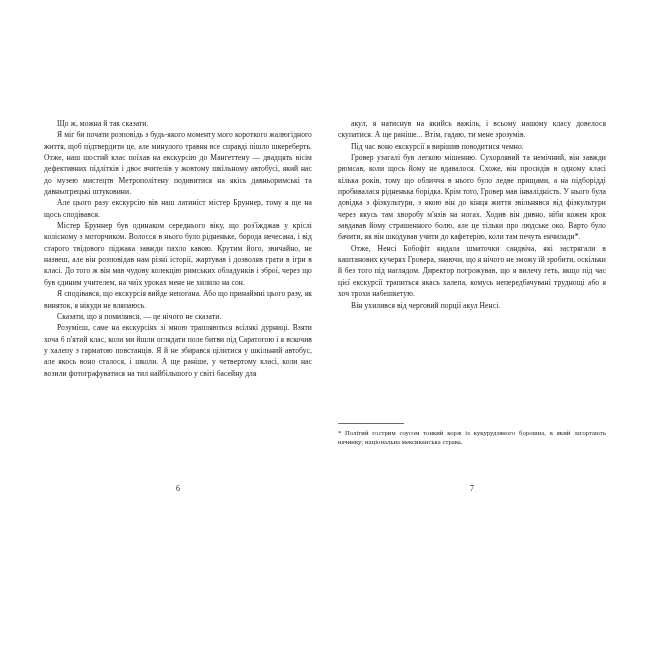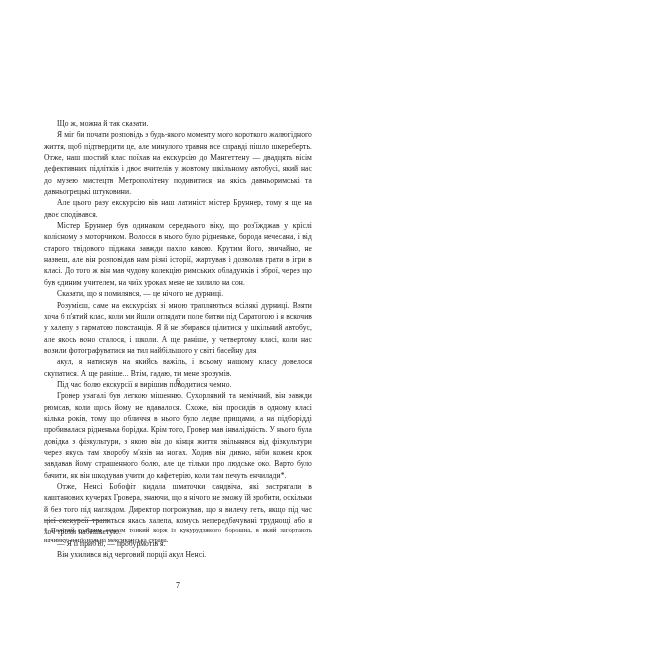--- a/index.html
+++ b/index.html
@@ -15,21 +15,20 @@
     overflow: hidden;
   }
   .spread {
     position: relative;
     width: 650px;
     height: 555px;
     box-sizing: border-box;
     padding: 118px 44px 92px 44px;
     display: flex;
     justify-content: space-between;
-    flex-direction: column;
   }
   .page {
     width: 268px;
     position: relative;
     display: flex;
     flex-direction: column;
     justify-content: flex-start;
   }
   .page-body {
     flex: 0 0 auto;
@@ -82,35 +81,35 @@
 </style>
 </head>
 <body>
 
 <div class="spread">
 
   <div class="page">
     <div class="page-body">
       <p>Що ж, можна й так сказати.</p>
       <p>Я міг би почати розповідь з будь-якого моменту мого короткого жалюгідного життя, щоб підтвердити це, але минулого травня все справді пішло шкереберть. Отже, наш шостий клас поїхав на екскурсію до Мангеттену — двадцять вісім дефективних підлітків і двоє вчителів у жовтому шкільному автобусі, який нас до музею мистецтв Метрополітену подивитися на якісь давньоримські та давньогрецькі штуковини.</p>
-      <p>Але цього разу екскурсію вів наш латиніст містер Бруннер, тому я ще на двоє сподівався.</p>
+      <p>Але цього разу екскурсію вів наш латиніст містер Бруннер, тому я ще на щось сподівався.</p>
       <p>Містер Бруннер був одинаком середнього віку, що роз'їжджав у кріслі колісному з моторчиком. Волосся в нього було рідненьке, борода нечесана, і від старого твідового піджака завжди пахло кавою. Крутим його, звичайно, не назвеш, але він розповідав нам різні історії, жартував і дозволяв грати в ігри в класі. До того ж він мав чудову колекцію римських обладунків і зброї, через що був єдиним учителем, на чиїх уроках мене не хилило на сон.</p>
-      <p>Сказати, що я помилявся, — це нічого не дурниці.</p>
+      <p>Я сподівався, що екскурсія вийде непогана. Або що принаймні цього разу, як виняток, я нікуди не вляпаюсь.</p>
+      <p>Сказати, що я помилявся, — це нічого не сказати.</p>
       <p>Розумієш, саме на екскурсіях зі мною трапляються всілякі дурниці. Взяти хоча б п'ятий клас, коли ми йшли оглядати поле битви під Саратогою і я вскочив у халепу з гарматою повстанців. Я й не збирався цілитися у шкільний автобус, але якось воно сталося, і школи. А ще раніше, у четвертому класі, коли нас возили фотографуватися на тил найбільшого у світі басейну для</p>
     </div>
     <div class="folio">6</div>
   </div>
 
   <div class="page">
     <div class="page-body">
       <p>акул, я натиснув на якийсь важіль, і всьому нашому класу довелося скупатися. А ще раніше... Втім, гадаю, ти мене зрозумів.</p>
-      <p>Під час болю екскурсії я вирішив поводитися чемно.</p>
+      <p>Під час воно екскурсії я вирішив поводитися чемно.</p>
       <p>Гровер узагалі був легкою мішенню. Сухорлявий та немічний, він завжди рюмсав, коли щось йому не вдавалося. Схоже, він просидів в одному класі кілька років, тому що обличчя в нього було ледве прищами, а на підборідді пробивалася рідненька борідка. Крім того, Гровер мав інвалідність. У нього була довідка з фізкультури, з якою він до кінця життя звільнявся від фізкультури через якусь там хворобу м'язів на ногах. Ходив він дивно, ніби кожен крок завдавав йому страшенного болю, але це тільки про людське око. Варто було бачити, як він шкодував учити до кафетерію, коли там печуть енчилади*.</p>
       <p>Отже, Ненсі Бобофіт кидала шматочки сандвіча, які застрягали в каштанових кучерях Гровера, знаючи, що я нічого не зможу їй зробити, оскільки й без того під наглядом. Директор погрожував, що я вилечу геть, якщо під час цієї екскурсії трапиться якась халепа, комусь непередбачувані труднощі або я хоч трохи набешкетую.</p>
-      <p>— Я її приб'ю, — пробурмотів я.</p>
       <p>Він ухилився від черговий порції акул Ненсі.</p>
     </div>
 
     <div class="footnote-wrap">
       <div class="footnote-rule"></div>
       <p class="footnote noindent"><span class="fn-mark">*</span><span>Політий гострим соусом тонкий корж із кукурудзяного борошна, в який загортають начинку; національна мексиканська страва.</span></p>
     </div>
 
     <div class="folio">7</div>
   </div>

